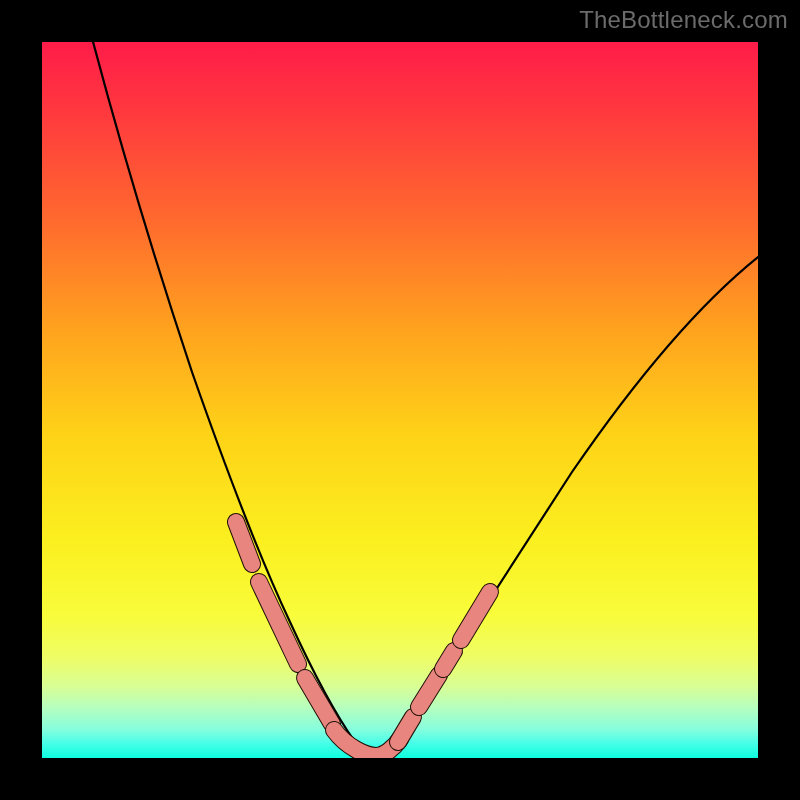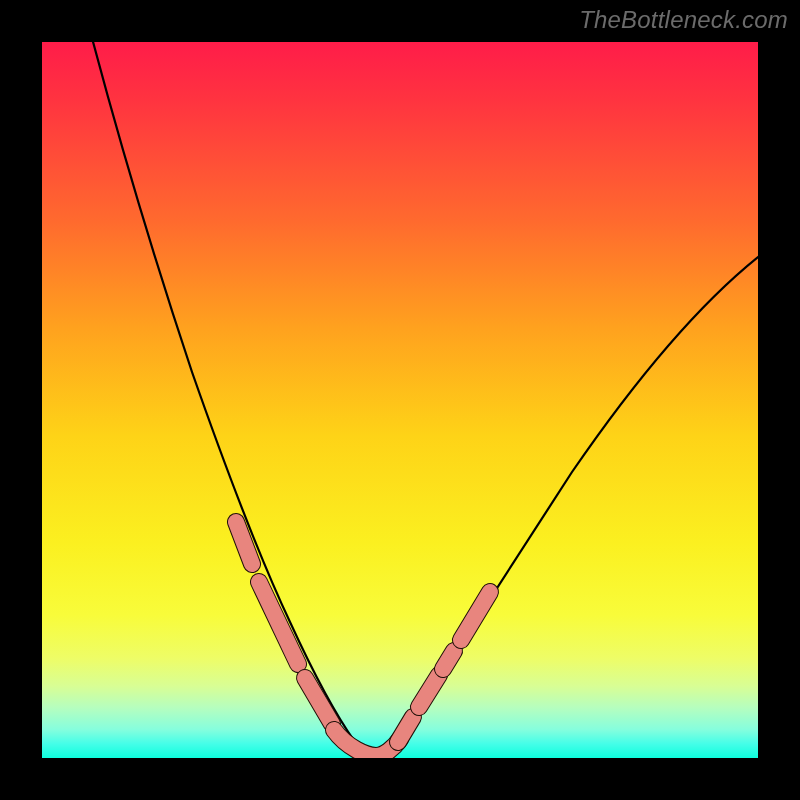--- a/index.html
+++ b/index.html
@@ -42,21 +42,20 @@
   .watermark {
     position: absolute;
     top: 6px;
     right: 12px;
     color: #6b6b6b;
     font-size: 24px;
     font-weight: 500;
     letter-spacing: 0.2px;
     z-index: 10;
     user-select: none;
-    font-style: italic;
   }
   svg.curves {
     position: absolute;
     inset: 0;
     width: 716px;
     height: 716px;
     overflow: visible;
   }
   .curve-black {
     fill: none;

